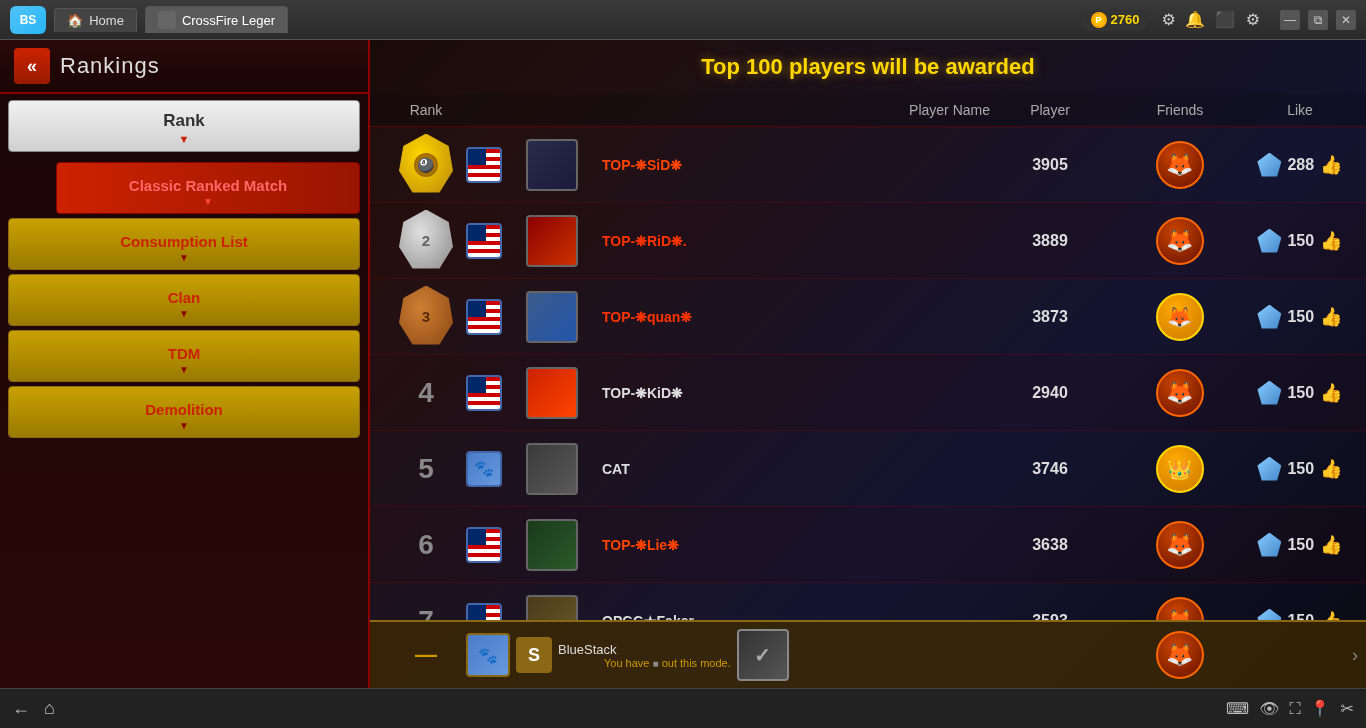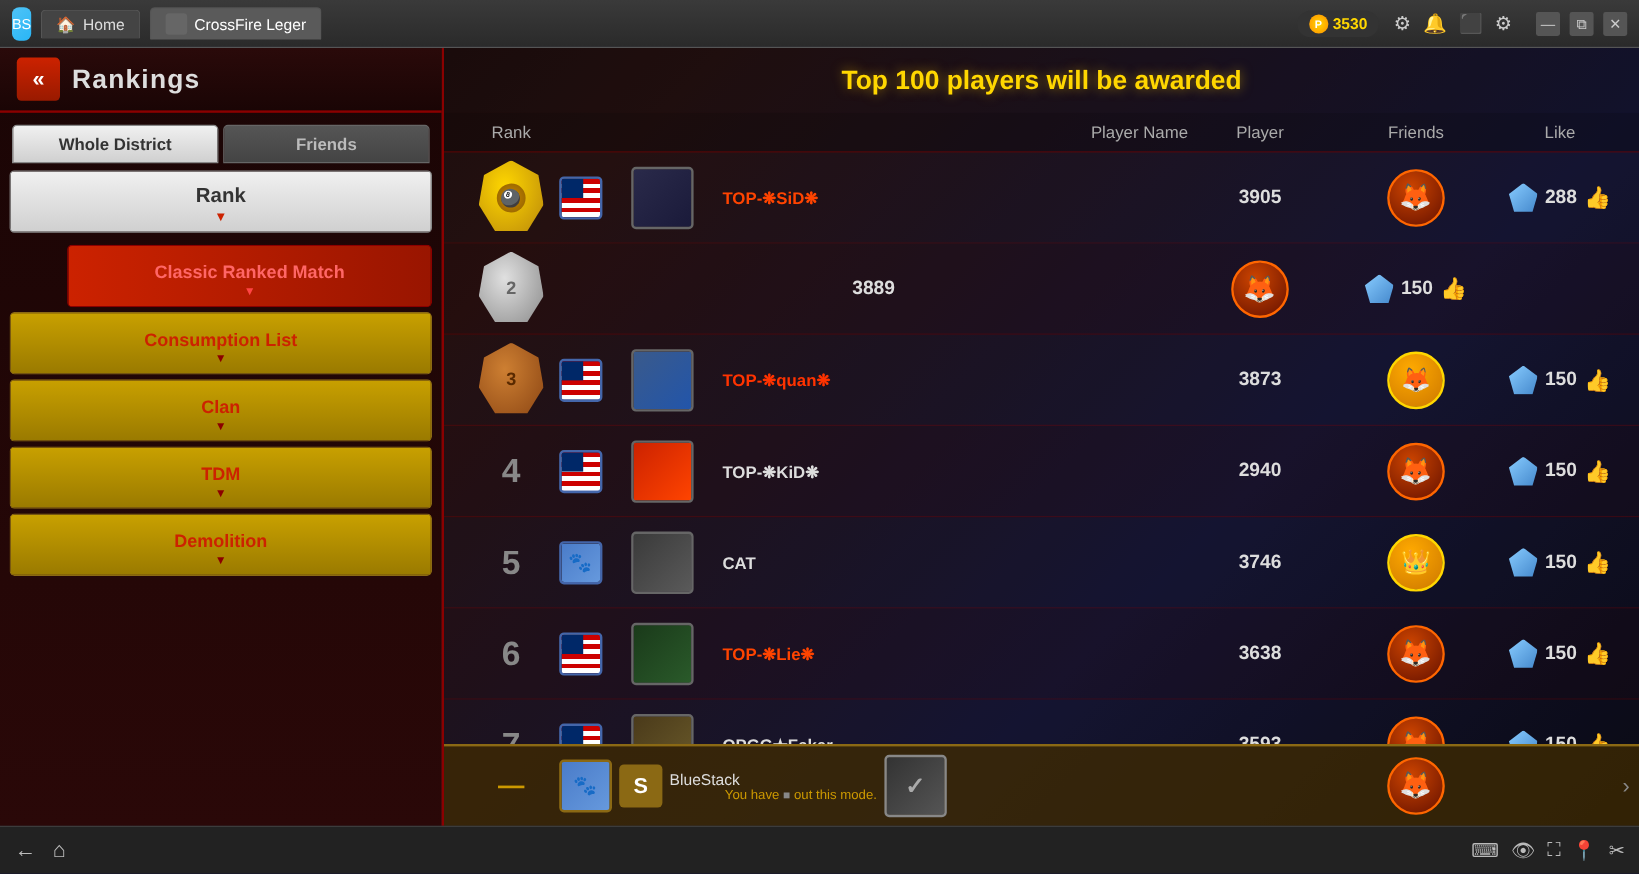--- a/index.html
+++ b/index.html
@@ -19,25 +19,25 @@
       height: 40px;
       padding: 0 10px;
       border-bottom: 1px solid #555;
     }
     .title-bar-left {
       display: flex;
       align-items: center;
       gap: 8px;
     }
     .bluestacks-logo {
-      width: 16px; height: 28px;
+      width: 36px; height: 28px;
       background: linear-gradient(135deg, #4fc3f7, #29b6f6);
       border-radius: 6px;
       display: flex; align-items: center; justify-content: center;
-      font-weight: normal; color: white; font-size: 12px;
+      font-weight: bold; color: white; font-size: 12px;
     }
     .tab {
       display: flex; align-items: center; gap: 6px;
       background: #444; border-radius: 4px 4px 0 0;
       padding: 4px 12px; font-size: 13px; color: #ddd;
       border: 1px solid #555; border-bottom: none;
       cursor: pointer;
     }
     .tab.active { background: #5a5a5a; color: white; }
     .crossfire-tab-icon {
@@ -105,21 +105,21 @@
       border-radius: 4px;
       display: flex; align-items: center; justify-content: center;
       cursor: pointer;
     }
     .back-arrow {
       color: white; font-size: 18px; font-weight: bold;
     }
     .rankings-title {
       color: #ddd;
       font-size: 22px;
-      font-weight: bold;
+      font-weight: normal;
       letter-spacing: 1px;
     }
 
     
     .filter-tabs {
       display: flex;
       padding: 10px 10px 0;
       gap: 4px;
     }
     .filter-tab {
@@ -525,21 +525,21 @@
     <div class="tab active">
       <div class="crossfire-tab-icon"></div>
       <span>CrossFire  Leger</span>
     </div>
   </div>
   <div class="title-bar-right">
     <div class="points-badge">
       <div class="points-coin">
         <span>P</span>
       </div>
-      <span>3530</span>
+      <span>2760</span>
     </div>
     <div class="title-bar-icons">
       <span class="title-bar-icon">⚙</span>
       <span class="title-bar-icon">🔔</span>
       <span class="title-bar-icon">⬛</span>
       <span class="title-bar-icon">⚙</span>
     </div>
     <div class="title-bar-controls">
       <div class="ctrl-btn">—</div>
       <div class="ctrl-btn">⧉</div>
@@ -552,28 +552,20 @@
 
   <div class="left-panel">
 
     <div class="rankings-header">
       <div class="back-btn">
         <span class="back-arrow">«</span>
       </div>
       <span class="rankings-title">Rankings</span>
     </div>
 
-    <div class="filter-tabs">
-      <div class="filter-tab active">
-        <span>Whole District</span>
-      </div>
-      <div class="filter-tab inactive">
-        <span>Friends</span>
-      </div>
-    </div>
 
     <div class="rank-indicator">
       <div class="rank-text">Rank</div>
       <div class="rank-chevron">▼</div>
     </div>
 
     <div class="sidebar-menu">
       <div class="sidebar-item active">
         <div class="sidebar-label">
           <span class="sidebar-item-text">Classic Ranked Match</span>
@@ -648,20 +640,27 @@
           <span class="like-count">288</span>
           <span class="thumb-icon">👍</span>
         </div>
       </div>
 
       <div class="leaderboard-row">
         <div class="rank-medal">
           <div class="silver-medal">
             <div class="silver-medal-inner">2</div>
           </div>
+        </div>
+        <div class="player-info">
+          <div class="flag-badge">
+              <div class="us-flag"></div>
+            </div>
+          <div class="avatar avatar-2"></div>
+          <span class="player-name red">TOP-❋RiD❋.</span>
         </div>
         <div class="points-cell">3889</div>
         <div class="reward-cell">
           <div class="wolf-icon">🦊</div>
         </div>
         <div class="like-cell">
           <div class="diamond-icon"></div>
           <span class="like-count">150</span>
           <span class="thumb-icon">👍</span>
         </div>

